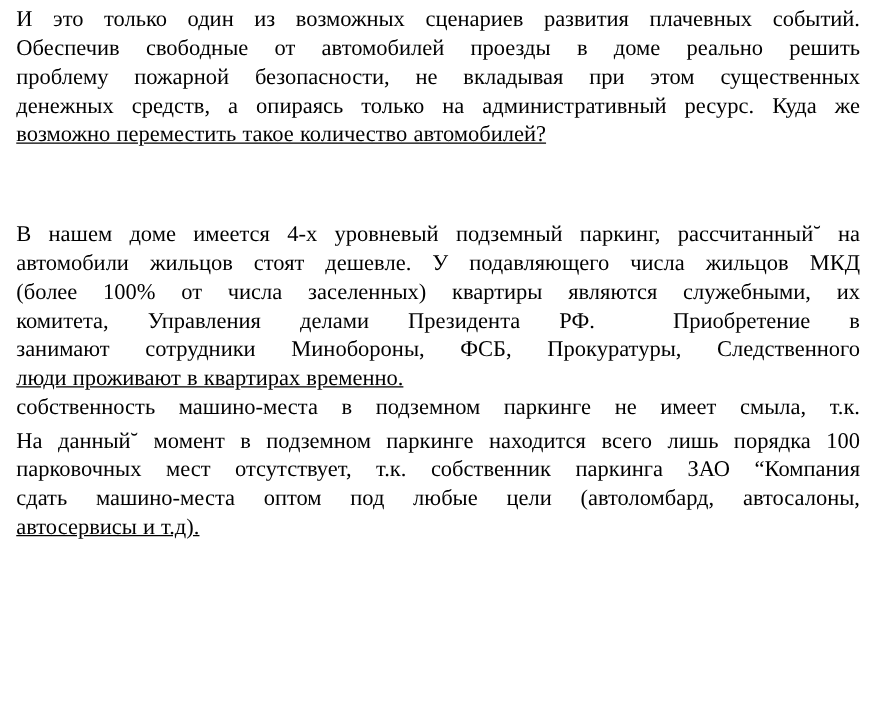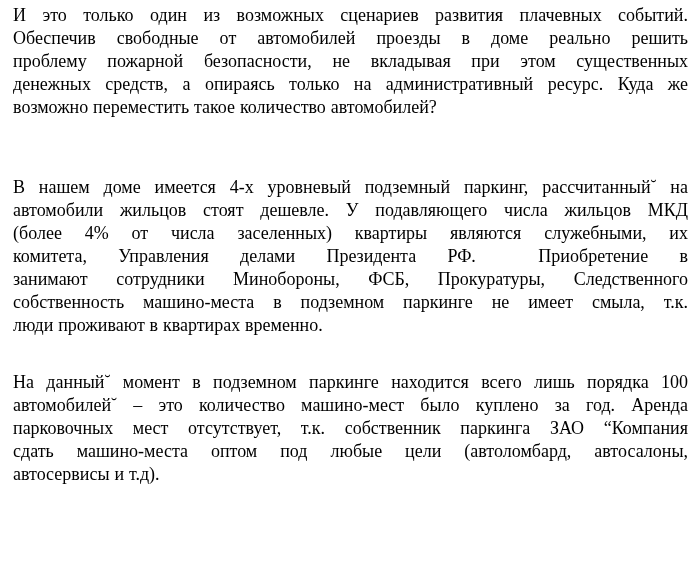--- a/index.html
+++ b/index.html
@@ -18,59 +18,59 @@
   .page {
     box-sizing: border-box;
     width: 700px;
     height: 576px;
     padding: 4px 12px 0 13px;
   }
   .para {
     margin: 0;
   }
   .para-1 { margin-bottom: 57px; }
-  .para-2 { margin-bottom: 34px; }
+  .para-2 { margin-bottom: 4px; }
   .para-3 { margin-bottom: 14px; }
   .ln {
     font-size: 18px;
     line-height: 23px;
     text-align: justify;
     text-align-last: justify;
     -moz-text-align-last: justify;
     word-spacing: 0.02em;
   }
   .ln.end {
     text-align-last: left;
+    text-decoration: underline;
     -moz-text-align-last: left;
   }
 </style>
 </head>
 <body>
 
 <div class="page">
 
   <div class="para para-1">
     <div class="ln">И это только один из возможных сценариев развития плачевных событий.</div>
     <div class="ln">Обеспечив свободные от автомобилей проезды в доме реально решить</div>
     <div class="ln">проблему пожарной безопасности, не вкладывая при этом существенных</div>
     <div class="ln">денежных средств, а опираясь только на административный ресурс. Куда же</div>
     <div class="ln end">возможно переместить такое количество автомобилей?</div>
   </div>
 
   <div class="para para-2">
     <div class="ln">В нашем доме имеется 4-х уровневый подземный паркинг, рассчитанный˘ на</div>
     <div class="ln">автомобили жильцов стоят дешевле. У подавляющего числа жильцов МКД</div>
-    <div class="ln">(более 4% от числа заселенных) квартиры являются служебными, их</div>
+    <div class="ln">(более 100% от числа заселенных) квартиры являются служебными, их</div>
     <div class="ln">комитета, Управления делами Президента РФ.&nbsp; Приобретение в</div>
     <div class="ln">занимают сотрудники Минобороны, ФСБ, Прокуратуры, Следственного</div>
+    <div class="ln end">люди проживают в квартирах временно.</div>
     <div class="ln">собственность машино-места в подземном паркинге не имеет смыла, т.к.</div>
-    <div class="ln end">люди проживают в квартирах временно.</div>
   </div>
 
   <div class="para para-3">
     <div class="ln">На данный˘ момент в подземном паркинге находится всего лишь порядка 100</div>
-    <div class="ln">автомобилей˘ – это количество машино-мест было куплено за год. Аренда</div>
     <div class="ln">парковочных мест отсутствует, т.к. собственник паркинга ЗАО “Компания</div>
     <div class="ln">сдать машино-места оптом под любые цели (автоломбард, автосалоны,</div>
     <div class="ln end">автосервисы и т.д).</div>
   </div>
 
 </div>
 
 </body></html>

